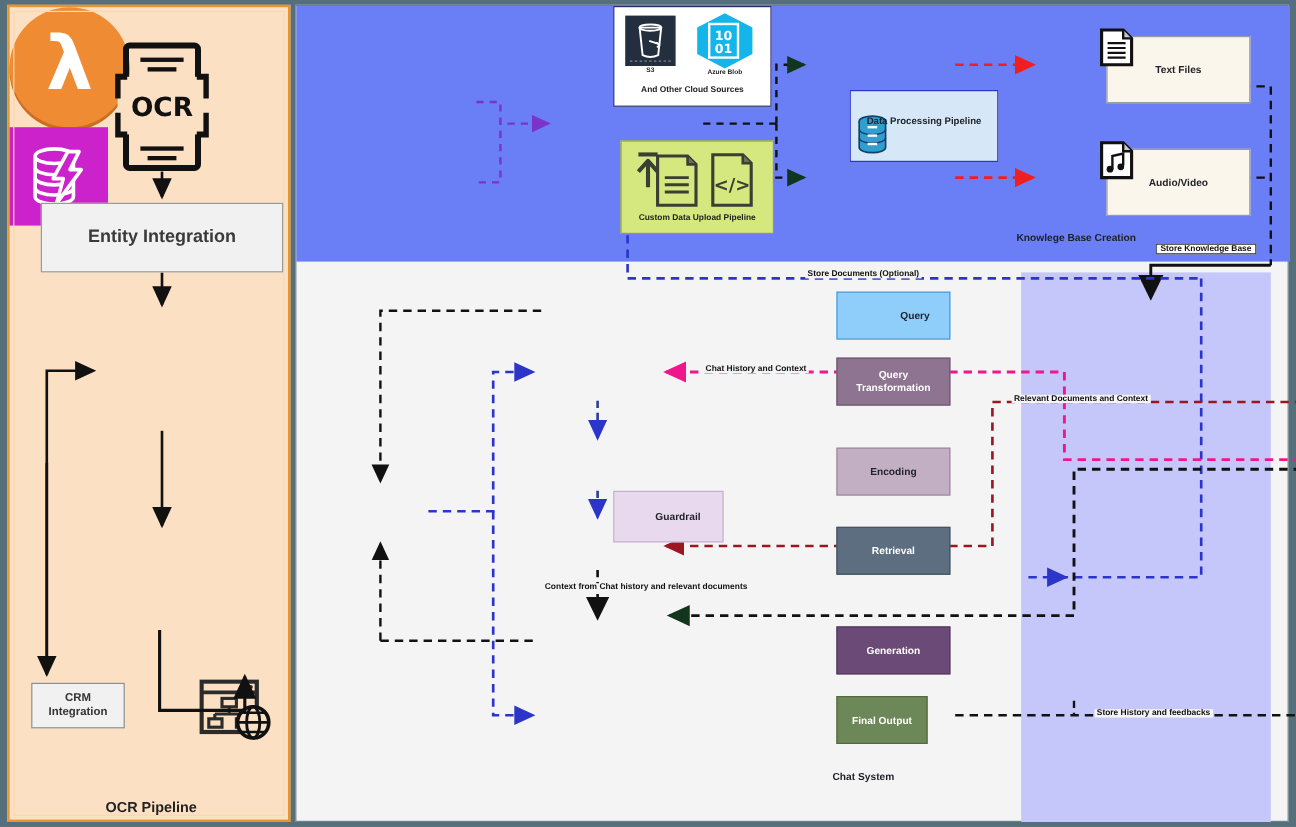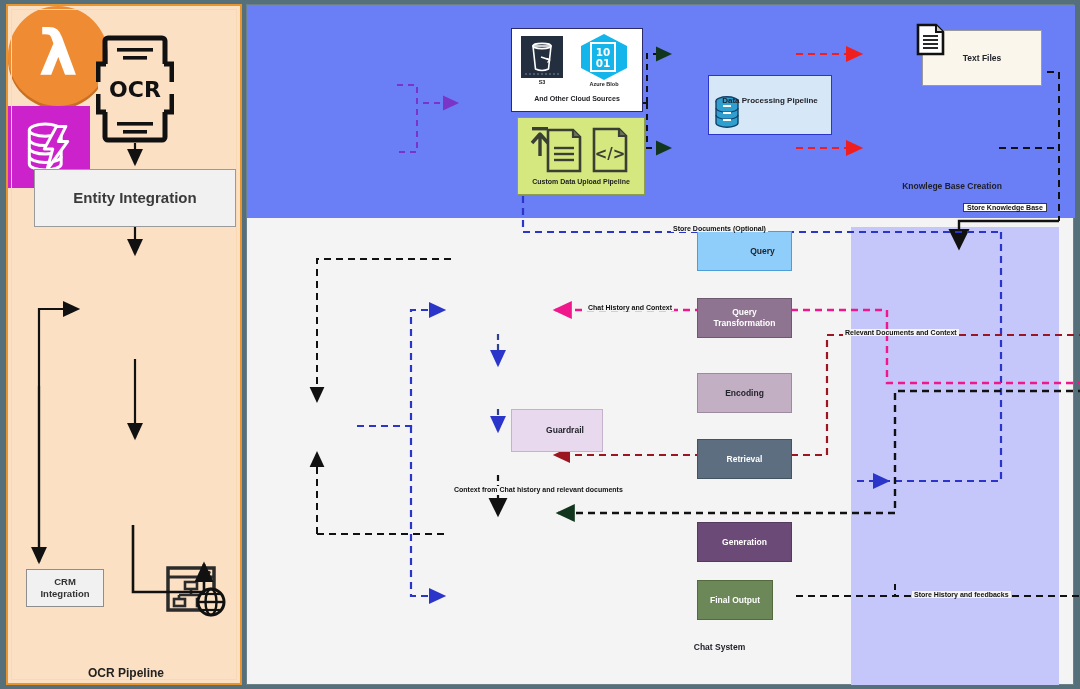--- a/index.html
+++ b/index.html
@@ -80,21 +80,21 @@
     background:#cc22cc;
     display:flex; align-items:center; justify-content:center;
   }
   #ocr-pipeline-title {
     left:0px; top:660px; width:236px;
     font-size:12px; font-weight:bold; color:#222;
   }
 
   
   #cloud-sources {
-    left:264px; top:23px; width:132px; height:84px;
+    left:264px; top:0; width:132px; height:84px;
     background:#ffffff; border:1px solid #2b2b6b;padding-left:11px;
   }
   #custom-upload {
     left:270px; top:112px; width:128px; height:78px;
     background:#d5e77f; border:1px solid #8f9e4c;
   }
   .src-caption{
     position:absolute; left:0; width:100%; text-align:center;
     font-size:7px; font-weight:bold; color:#1d1d22;
   }
@@ -105,25 +105,25 @@
   #data-pipeline {
     left:461px; top:70px; width:124px; height:60px;
     background:#d6e8f7; border:1.5px solid #2b35c9;
     font-size:8px;
   }
   #data-pipeline .dp-label{ position:absolute; left:0; top:20px; width:100%; text-align:center; }
 
   #text-files  { left:675px; top:25px;  width:120px; height:56px; background:#faf6ec; border:1px solid #9b9b9b; }
   #audio-video { left:675px; top:119px; width:120px; height:56px; background:#faf6ec; border:1px solid #9b9b9b; }
 
-  #kb-title { position:absolute; left:600px; top:176px; width:210px; text-align:center;
+  #kb-title { position:absolute; left:600px; top:188px; width:210px; text-align:left;
               font-size:8.5px; font-weight:bold; color:#1e1e28; }
 
   
-  #query        { left:450px; top:226px; width:95px; height:40px; background:#8fcdfb; border:1px solid #4f9dd6;padding-left:40px; }
+  #query        { left:450px; top:238px; width:95px; height:40px; background:#8fcdfb; border:1px solid #4f9dd6;padding-left:40px; }
   #query-trans  { left:450px; top:293px; width:95px; height:40px; background:#8e7490; border:1px solid #6d5870; color:#fff; }
   #encoding     { left:450px; top:368px; width:95px; height:40px; background:#c2afc4; border:1px solid #9c8a9e; }
   #retrieval    { left:450px; top:434px; width:95px; height:40px; background:#5c6e80; border:1px solid #44535f; color:#fff; }
   #generation   { left:450px; top:517px; width:95px; height:40px; background:#6c4a77; border:1px solid #543a5d; color:#fff; }
   #final-output { left:450px; top:575px; width:76px; height:40px; background:#6c8758; border:1px solid #55693f; color:#fff; }
   #guardrail    { left:264px; top:404px; width:92px; height:43px; background:#e8d9ee; border:1px solid #c5b1cc;padding-left:20px; }
 
   #chat-title { position:absolute; left:400px; top:637px; width:145px; text-align:center;
                 font-size:8.5px; font-weight:bold; color:#1e1e28; }
 
@@ -378,20 +378,32 @@
             <line x1="8" y1="13" x2="23" y2="13"></line>
               <line x1="8" y1="17" x2="23" y2="17"></line>
             <line x1="8" y1="21" x2="23" y2="21"></line>
               <line x1="8" y1="25" x2="23" y2="25"></line>
           </g>
         </svg>
       </div>
       <span>Text Files</span>
     </div>
 
+    <div class="node" id="audio-video">
+      <div style="position:absolute;left:-8px;top:-8px;width:32px;height:34px;">
+        <svg viewBox="0 0 32 34" width="32" height="34">
+          <path d="M3,2 L21,2 L28,9 L28,31 L3,31 z" fill="#fff" stroke="#111" stroke-width="2.6"></path>
+          <path d="M21,2 L21,9 L28,9" fill="#c9c9c9" stroke="#111" stroke-width="2"></path>
+          <path d="M12,24 L12,13 L21,11 L21,21" fill="none" stroke="#111" stroke-width="2"></path>
+          <circle cx="10" cy="24" r="2.8" fill="#111"></circle>
+          <circle cx="19" cy="22" r="2.8" fill="#111"></circle>
+        </svg>
+      </div>
+      <span>Audio/Video</span>
+    </div>
 
     <div id="kb-title">Knowlege Base Creation</div>
 
     <div class="node" id="query">
       <span>Query</span>
     </div>
     <div class="node light-txt" id="query-trans">
       <span>Query Transformation</span>
     </div>
     <div class="node" id="encoding">

